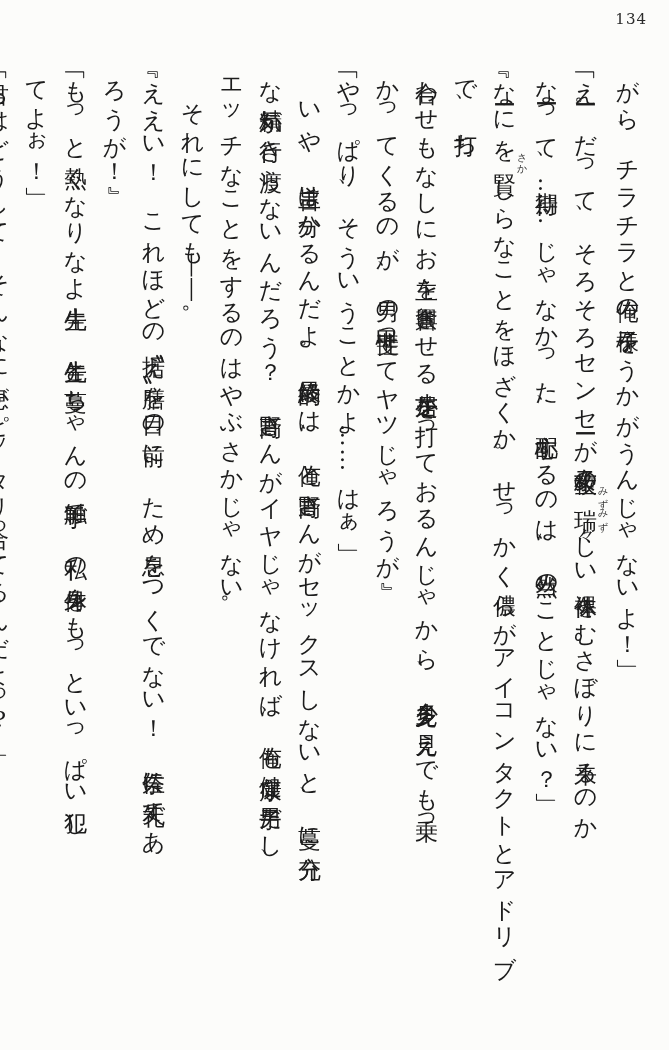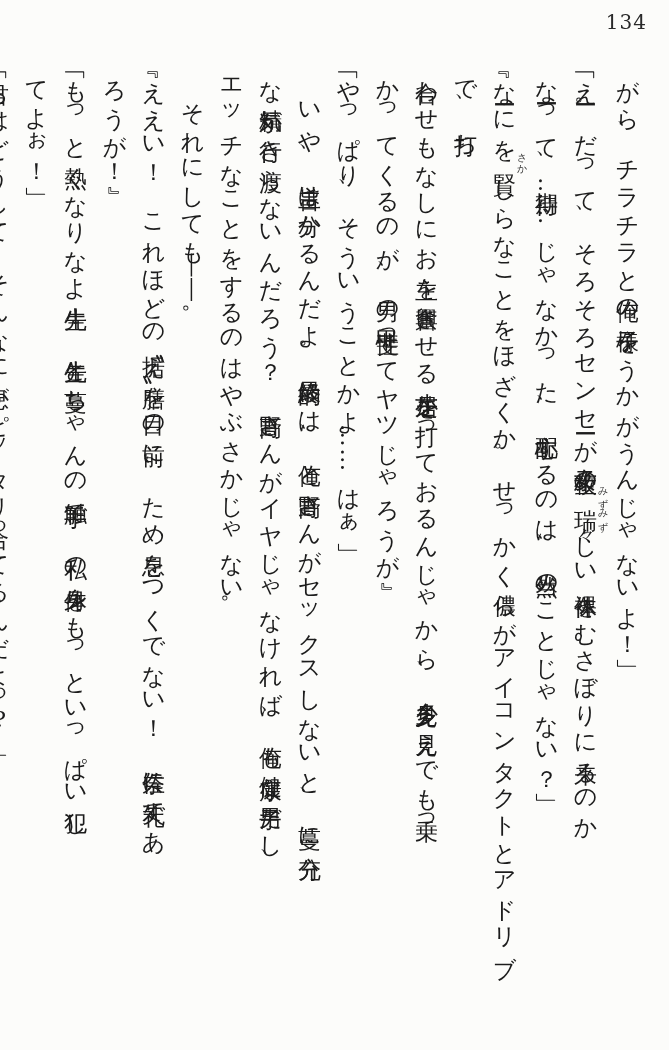--- a/index.html
+++ b/index.html
@@ -9,21 +9,21 @@
     background: #fcfcfa;
     position: relative;
     overflow: hidden;
     font-family: "DejaVu Serif", "Liberation Serif", serif;
     color: #1c1c1c;
   }
   .page-number {
     position: absolute;
     top: 10px;
     right: 22px;
-    font-size: 20px;
+    font-size: 15px;
     letter-spacing: 1px;
     color: #2a2a2a;
   }
   .text-area {
     position: absolute;
     top: 64px;
     right: 22px;
     height: 950px;
     writing-mode: vertical-rl;
     text-orientation: mixed;

